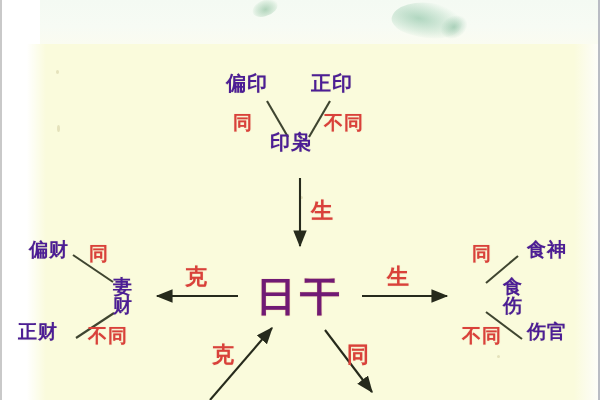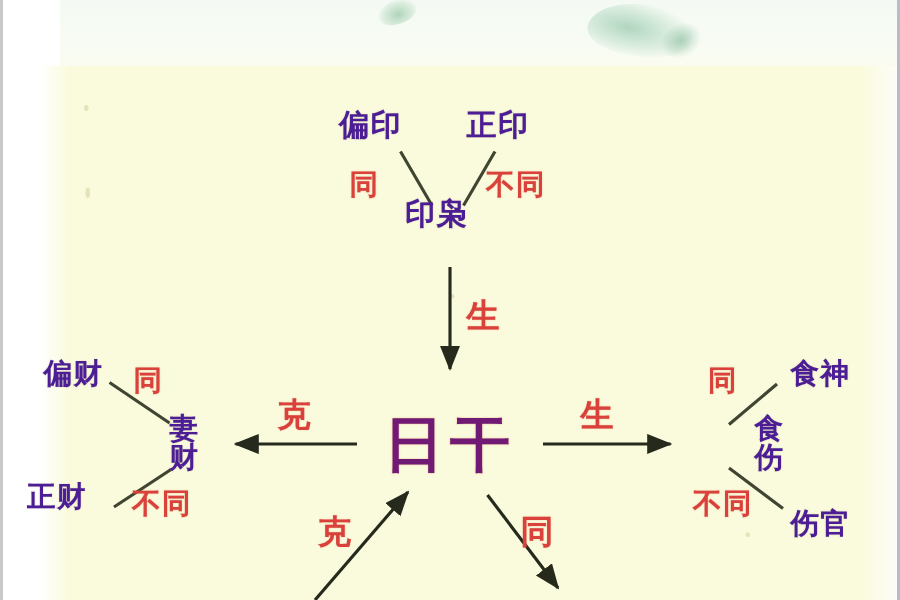--- a/index.html
+++ b/index.html
@@ -210,20 +210,20 @@
   <div class="rel" style="left:88px; top:323px;">不同</div>
 
   <div class="rel big" style="left:185px; top:262px;">克</div>
 
   <div class="rel" style="left:472px; top:241px;">同</div>
   <div class="node sz19" style="left:527px; top:240px;text-align:right;">食神</div>
 
   <div class="node sz19 stacked" style="left:455px; top:277px;margin-left:48px;">食伤</div>
 
   <div class="rel" style="left:462px; top:323px;">不同</div>
-  <div class="node sz19" style="left:527px; top:340px;">伤官</div>
+  <div class="node sz19" style="left:527px; top:322px;">伤官</div>
 
   <div class="rel big" style="left:387px; top:262px;">生</div>
 
   <div class="rel big" style="left:212px; top:340px;">克</div>
   <div class="rel big" style="left:347px; top:340px;">同</div>
 
 </div>
 
 </body></html>

